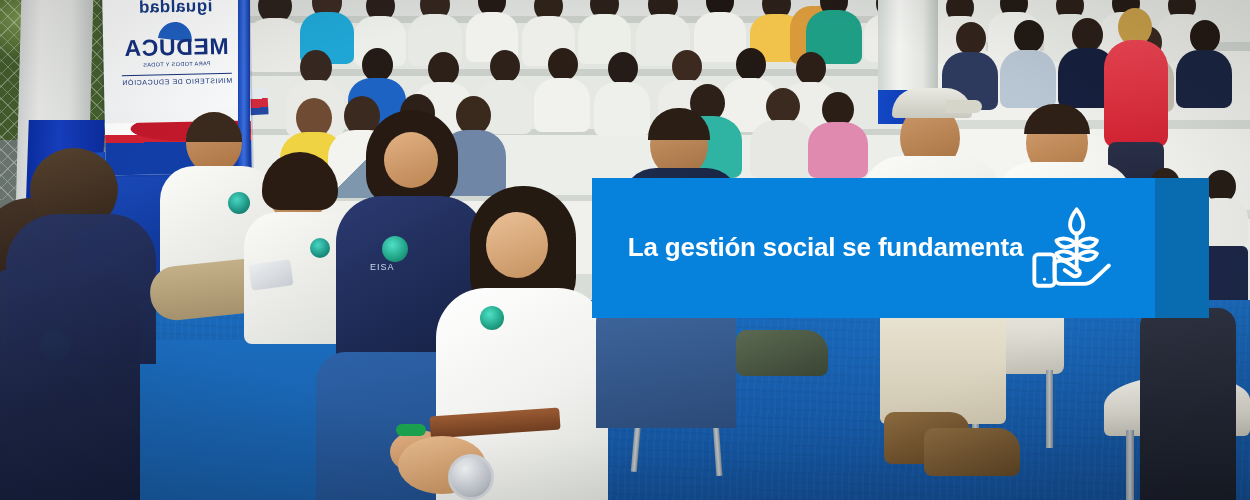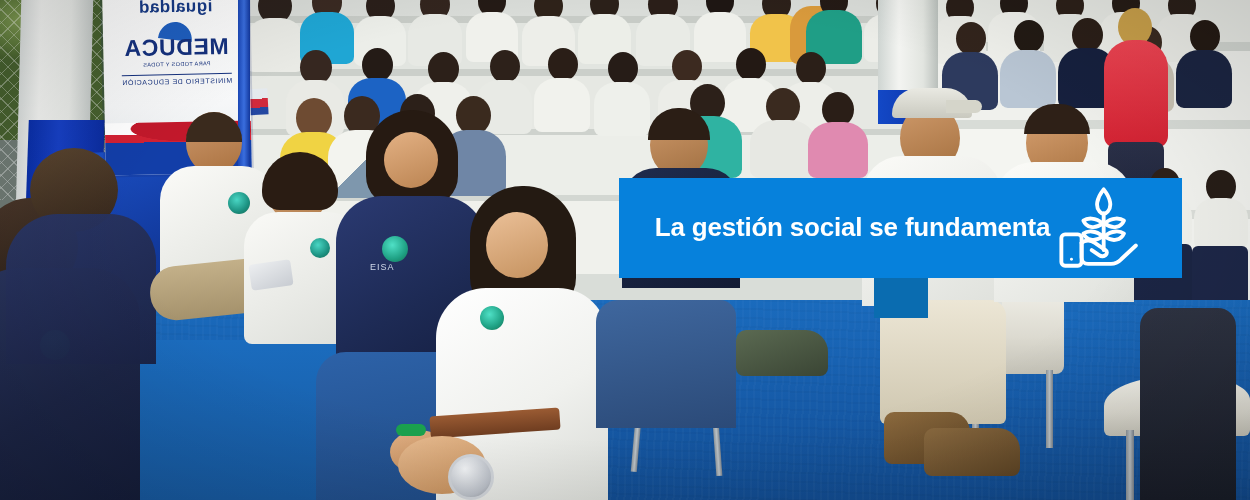--- a/index.html
+++ b/index.html
@@ -151,23 +151,22 @@
   
   .chair-white{
     position:absolute;border-radius:14px 14px 8px 8px;
     background:linear-gradient(180deg,#f2f1ea 0%,#dcdad0 60%,#c4c2b7 100%);
   }
   .chair-leg{position:absolute;background:linear-gradient(90deg,#8d9499,#b9c0c4,#79818a);}
 
   
   .callout{
     position:absolute;
-    display:flex;align-items:center;
+    display:flex;align-items:flex-end;
     box-sizing:border-box;
-    flex-direction:column;
   }
   .callout-main{flex:1;height:100%;display:flex;align-items:center;justify-content:center;}
   .callout-text{padding-left:18px;text-align:center;color:#fff;}
   .callout-line1{
     font-size:26px;font-weight:700;letter-spacing:-0.2px;line-height:1.12;white-space:nowrap;
   }
   .callout-line2{
     font-size:19px;font-weight:400;letter-spacing:-0.1px;line-height:1.25;margin-top:2px;white-space:nowrap;
   }
   .callout-icon{

